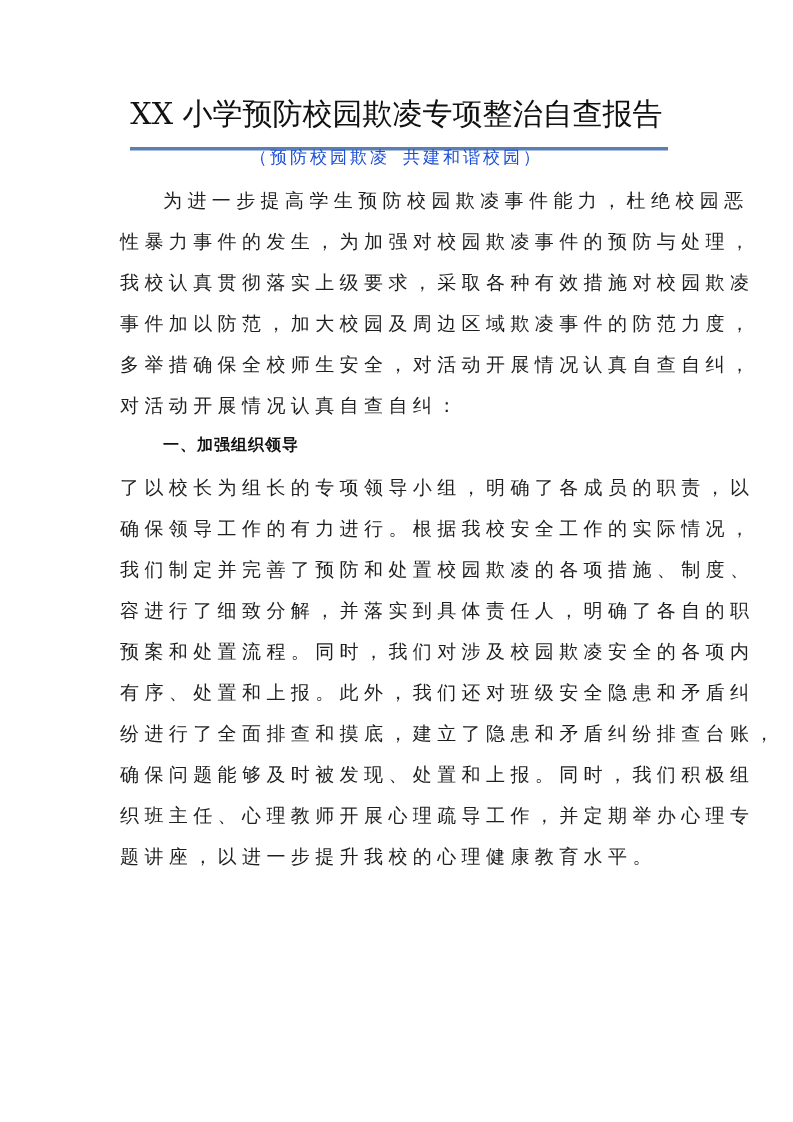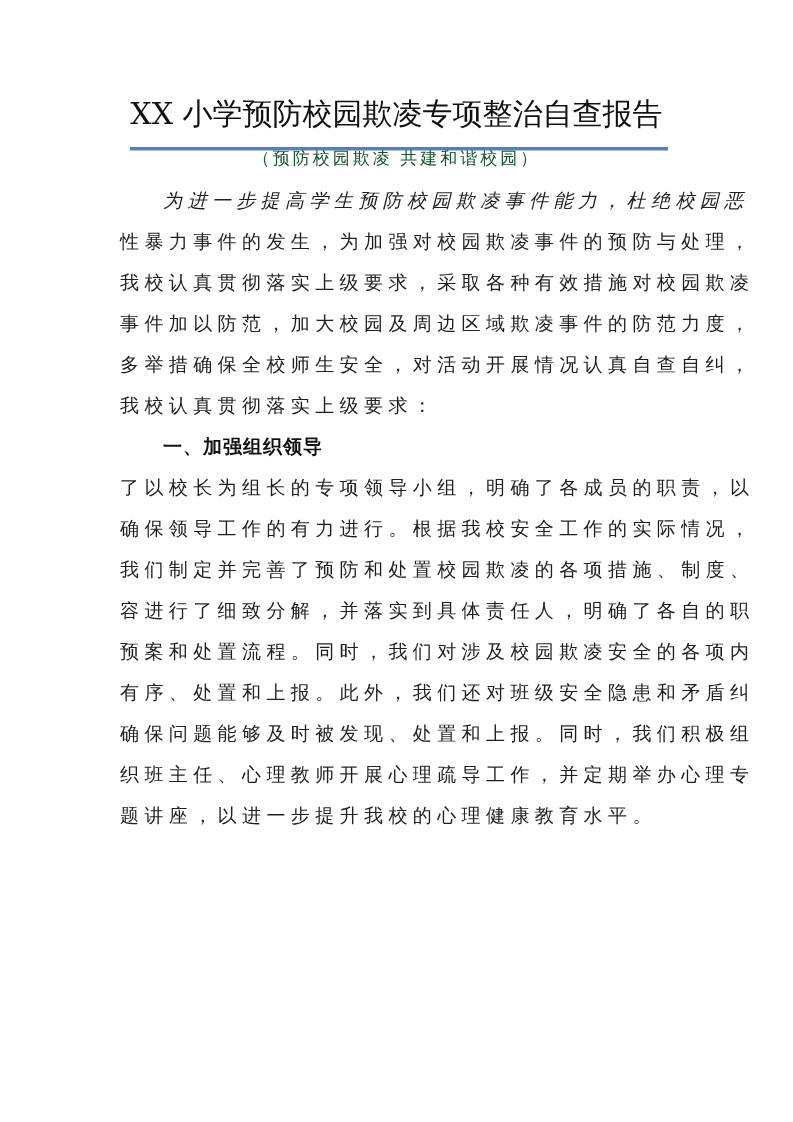--- a/index.html
+++ b/index.html
@@ -5,52 +5,53 @@
   html, body { margin: 0; padding: 0; background: #ffffff; }
   body { width: 793px; height: 1122px; position: relative; overflow: hidden;
          font-family: "DejaVu Serif", "Liberation Serif", serif; color: #1a1a1a; }
   .page { position: absolute; left: 0; top: 0; width: 793px; height: 1122px; background: #fff; }
   .title { position: absolute; left: 0; width: 793px; top: 94px; text-align: center;
            font-family: "DejaVu Serif", "Liberation Serif", serif; font-size: 30px;
            line-height: 40px; color: #111; letter-spacing: 0px; white-space: nowrap; }
   .rule { position: absolute; left: 130px; top: 147px; width: 538px; height: 3px;
           background: #5b7fb2; border-bottom: 1px solid #a9bedc; }
   .subtitle { position: absolute; left: 0; width: 793px; top: 148px; text-align: center;
-              font-size: 17px; line-height: 22px; color: #14532d; letter-spacing: 3px;
-              font-family: Liberation Sans, sans-serif; white-space: nowrap; }
+              font-size: 17px; line-height: 22px; color: #1d4ed8; letter-spacing: 3px;
+              font-family: Liberation Mono, monospace; white-space: nowrap; }
   .body { position: absolute; left: 120px; top: 180px; width: 560px; }
   .line { height: 41px; line-height: 41px; font-size: 19px; letter-spacing: 5.4px;
           white-space: nowrap; color: #1f1f1f;
           font-family: "DejaVu Sans", "Liberation Sans", sans-serif; font-weight: 300; }
-  .indent { padding-left: 43px; font-style: italic; }
-  .heading { height: 41px; line-height: 41px; font-size: 19px; font-weight: bold;
+  .indent { padding-left: 43px; }
+  .heading { height: 41px; line-height: 41px; font-size: 16px; font-weight: bold;
              padding-left: 43px; letter-spacing: 1px; white-space: nowrap; color: #111;
-             font-family: Liberation Serif, serif; }
+             font-family: Liberation Mono, monospace; }
 </style>
 </head>
 <body>
 
 <div class="page">
   <div class="title">XX 小学预防校园欺凌专项整治自查报告</div>
   <div class="rule"></div>
   <div class="subtitle">（预防校园欺凌 共建和谐校园）</div>
 
   <div class="body">
     <div class="line indent">为进一步提高学生预防校园欺凌事件能力，杜绝校园恶</div>
     <div class="line">性暴力事件的发生，为加强对校园欺凌事件的预防与处理，</div>
     <div class="line">我校认真贯彻落实上级要求，采取各种有效措施对校园欺凌</div>
     <div class="line">事件加以防范，加大校园及周边区域欺凌事件的防范力度，</div>
     <div class="line">多举措确保全校师生安全，对活动开展情况认真自查自纠，</div>
-    <div class="line">我校认真贯彻落实上级要求：</div>
+    <div class="line">对活动开展情况认真自查自纠：</div>
 
     <div class="heading">一、加强组织领导</div>
 
     <div class="line">了以校长为组长的专项领导小组，明确了各成员的职责，以</div>
     <div class="line">确保领导工作的有力进行。根据我校安全工作的实际情况，</div>
     <div class="line">我们制定并完善了预防和处置校园欺凌的各项措施、制度、</div>
     <div class="line">容进行了细致分解，并落实到具体责任人，明确了各自的职</div>
     <div class="line">预案和处置流程。同时，我们对涉及校园欺凌安全的各项内</div>
     <div class="line">有序、处置和上报。此外，我们还对班级安全隐患和矛盾纠</div>
+    <div class="line">纷进行了全面排查和摸底，建立了隐患和矛盾纠纷排查台账，</div>
     <div class="line">确保问题能够及时被发现、处置和上报。同时，我们积极组</div>
     <div class="line">织班主任、心理教师开展心理疏导工作，并定期举办心理专</div>
     <div class="line">题讲座，以进一步提升我校的心理健康教育水平。</div>
   </div>
 </div>
 
 </body></html>

